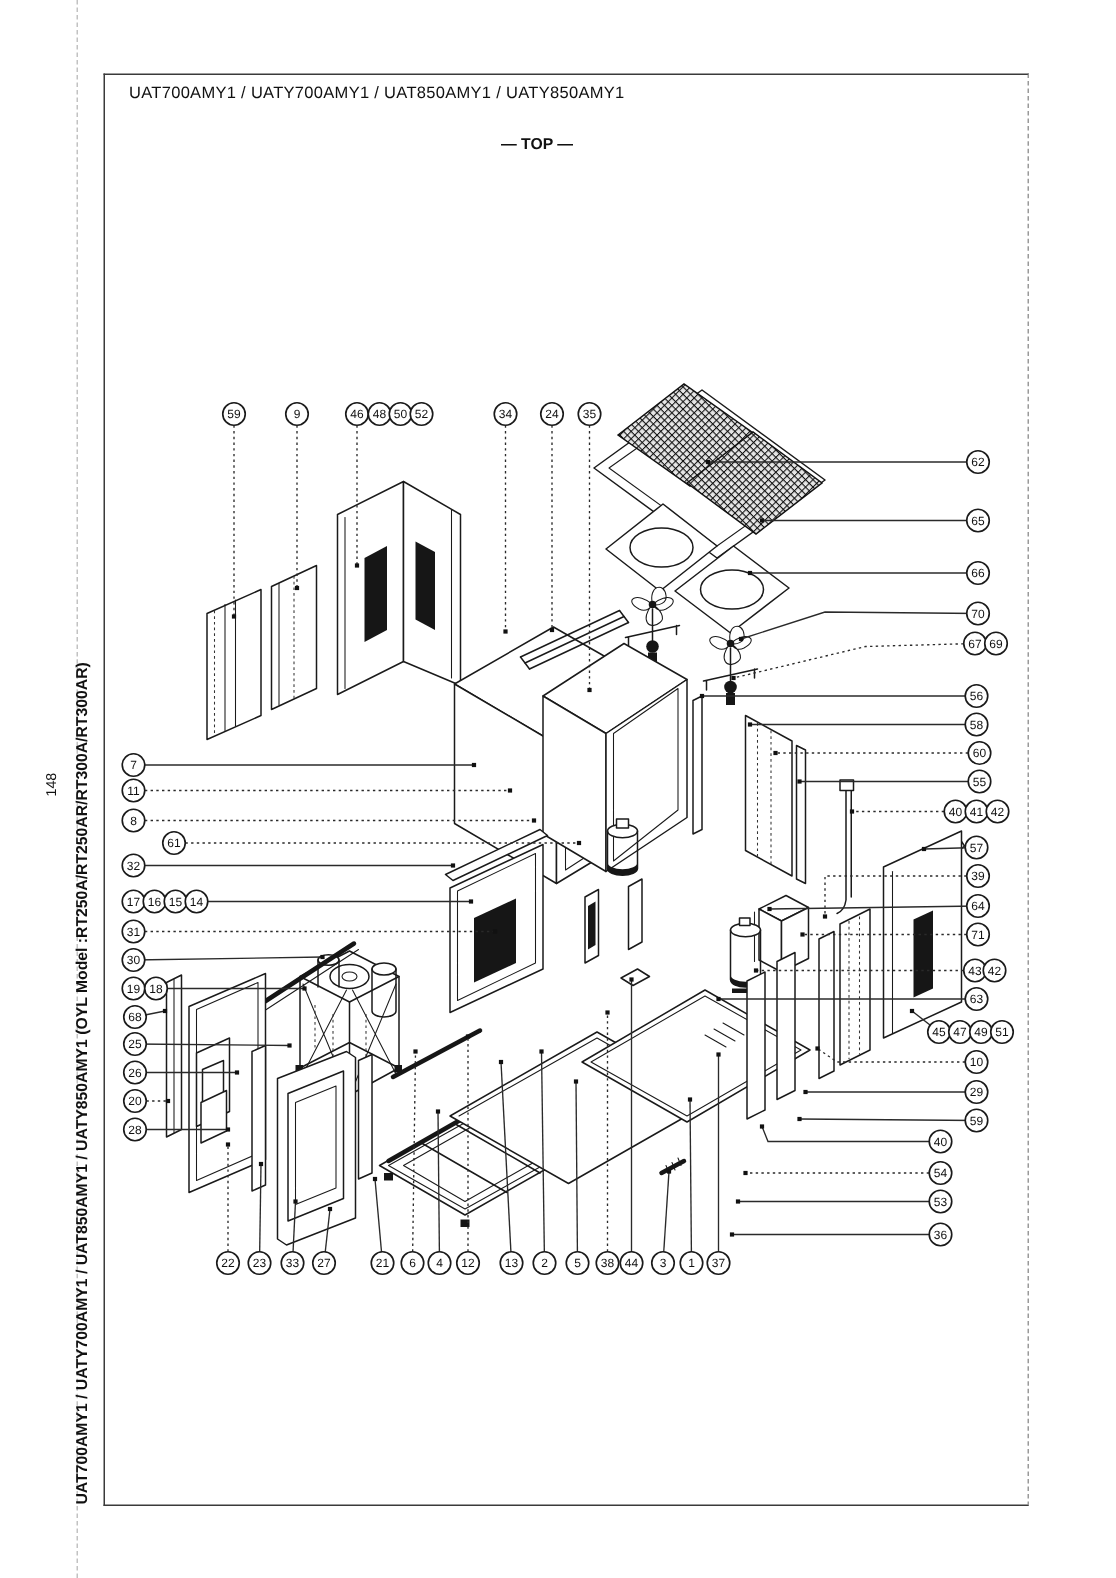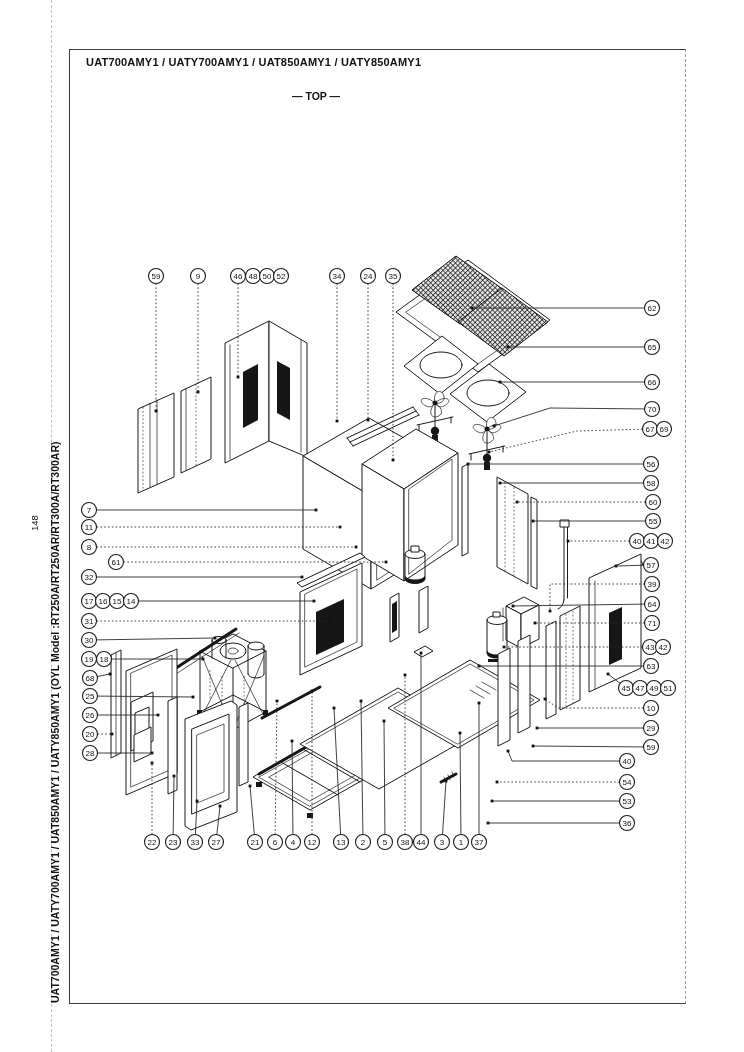--- a/index.html
+++ b/index.html
@@ -11,25 +11,25 @@
     position:absolute;left:51px;top:0;height:1052px;width:0;
     border-left:1px dashed #c2c2c2;
   }
   .frame{
     position:absolute;left:69px;top:49px;width:615px;height:953px;
     border-top:1.4px solid #3a3a3a;border-left:1.4px solid #3a3a3a;
     border-bottom:1.4px solid #3a3a3a;border-right:1.4px dashed #9a9a9a;
     background:#fff;
   }
   .doc-title{
-    position:absolute;left:86px;top:56px;font-size:11px;font-weight:700;
+    position:absolute;left:86px;top:56px;font-size:11px;font-weight:400;
     letter-spacing:.2px;white-space:nowrap;
   }
   .view-label{
-    position:absolute;left:292px;top:90px;width:90px;text-align:left;
+    position:absolute;left:292px;top:90px;width:90px;text-align:right;
     font-size:10.5px;font-weight:700;white-space:nowrap;
   }
   .side-model{
     position:absolute;left:49px;top:1003px;transform:rotate(-90deg);
     transform-origin:0 0;font-size:10.5px;font-weight:700;white-space:nowrap;
   }
   .page-num{
     position:absolute;left:29px;top:531px;transform:rotate(-90deg);
     transform-origin:0 0;font-size:9.5px;white-space:nowrap;
   }

